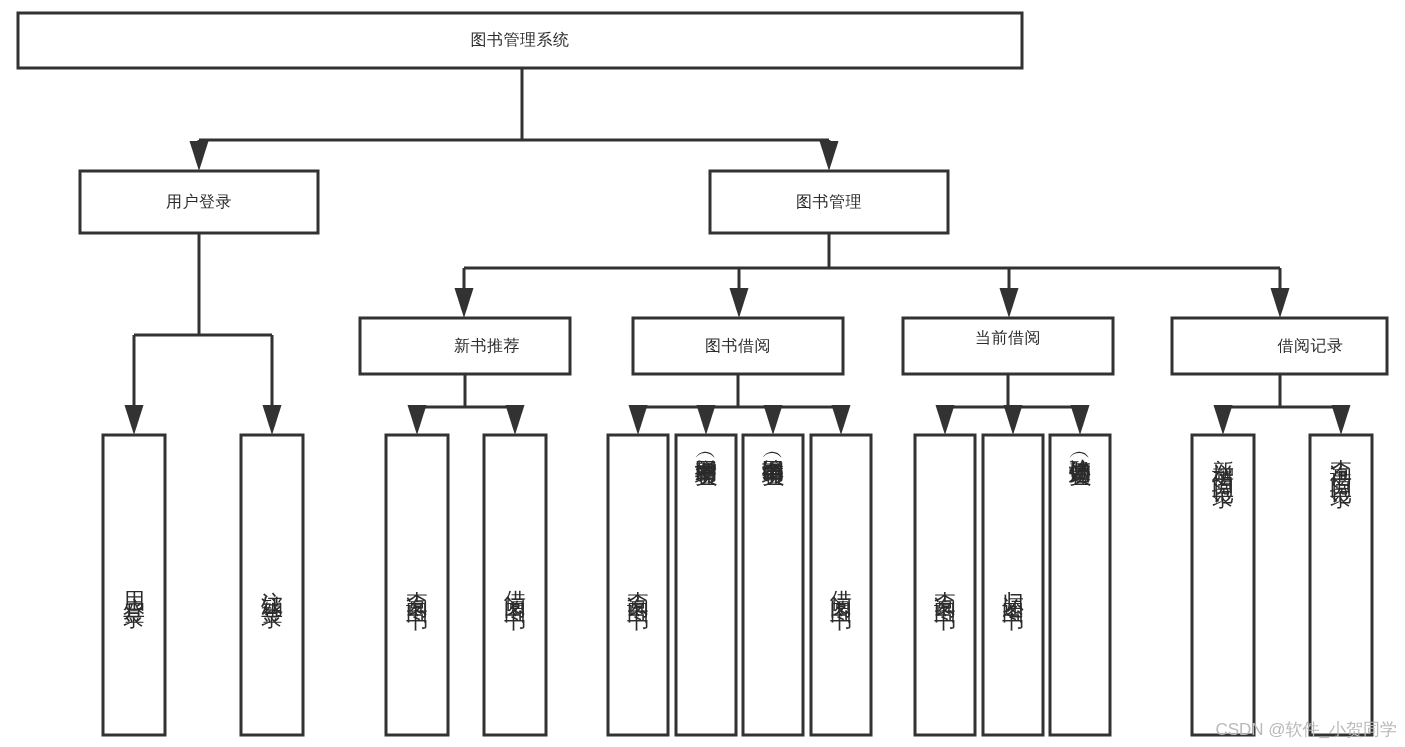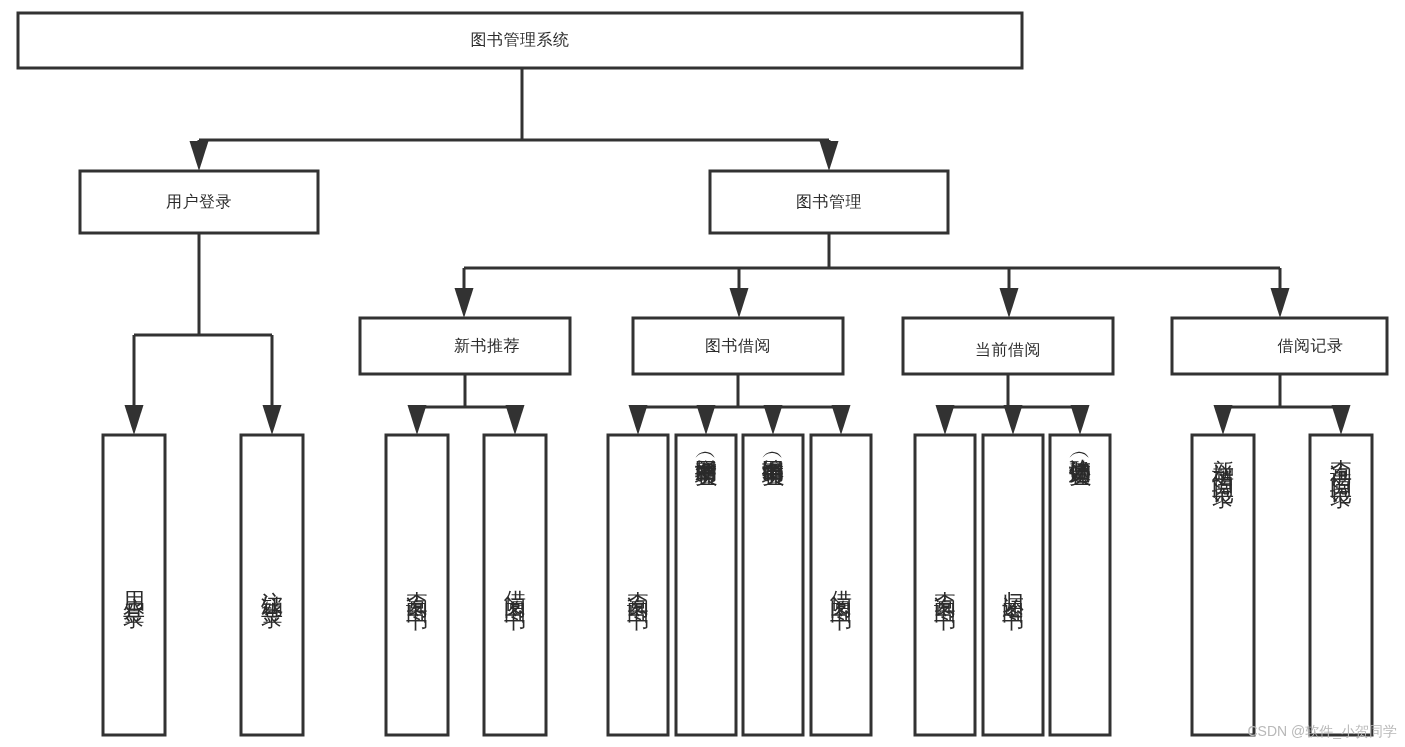--- a/index.html
+++ b/index.html
@@ -70,21 +70,21 @@
     font-size: 16px;
     color: #2b2b2b;
     white-space: nowrap;
     letter-spacing: 0.5px;
   }
   #watermark {
     position: absolute;
     right: 8px;
     bottom: 6px;
     font-family: "Liberation Sans", "DejaVu Sans", sans-serif;
-    font-size: 14px;
+    font-size: 17px;
     color: #b9b9b9;
     white-space: nowrap;
     pointer-events: none;
   }
 </style>
 </head>
 <body>
 
 <div id="diagram-root">
   <svg class="diagram-canvas" viewBox="0 0 1405 747">
@@ -188,21 +188,21 @@
       </div>
       <div class="hlabel-holder" style="left: 710px; top: 171px; width: 238px; height: 62px;">
         <span class="hlabel-text">图书管理</span>
       </div>
       <div class="hlabel-holder" style="left: 360px; top: 318px; width: 254px; height: 56px;">
         <span class="hlabel-text">新书推荐</span>
       </div>
       <div class="hlabel-holder" style="left: 633px; top: 318px; width: 210px; height: 56px; text-align: center;">
         <span class="hlabel-text">图书借阅</span>
       </div>
-      <div class="hlabel-holder" style="left: 903px; top: 322px; width: 210px; height: 56px;">
+      <div class="hlabel-holder" style="left: 903px; top: 310px; width: 210px; height: 56px;">
         <span class="hlabel-text">当前借阅</span>
       </div>
       <div class="hlabel-holder" style="left: 1172px; top: 318px; width: 215px; height: 56px; margin-left: 31px;">
         <span class="hlabel-text">借阅记录</span>
       </div>
       <div class="vlabel-holder" style="left: 103px; top: 441px; width: 62px; height: 288px; align-items: center;">
         <span class="vlabel-text" style="font-size: 22px; letter-spacing: 6px;">用户登录</span>
       </div>
       <div class="vlabel-holder" style="left: 241px; top: 441px; width: 62px; height: 288px; align-items: center;">
         <span class="vlabel-text" style="font-size: 22px; letter-spacing: 6px;">注销登录</span>

